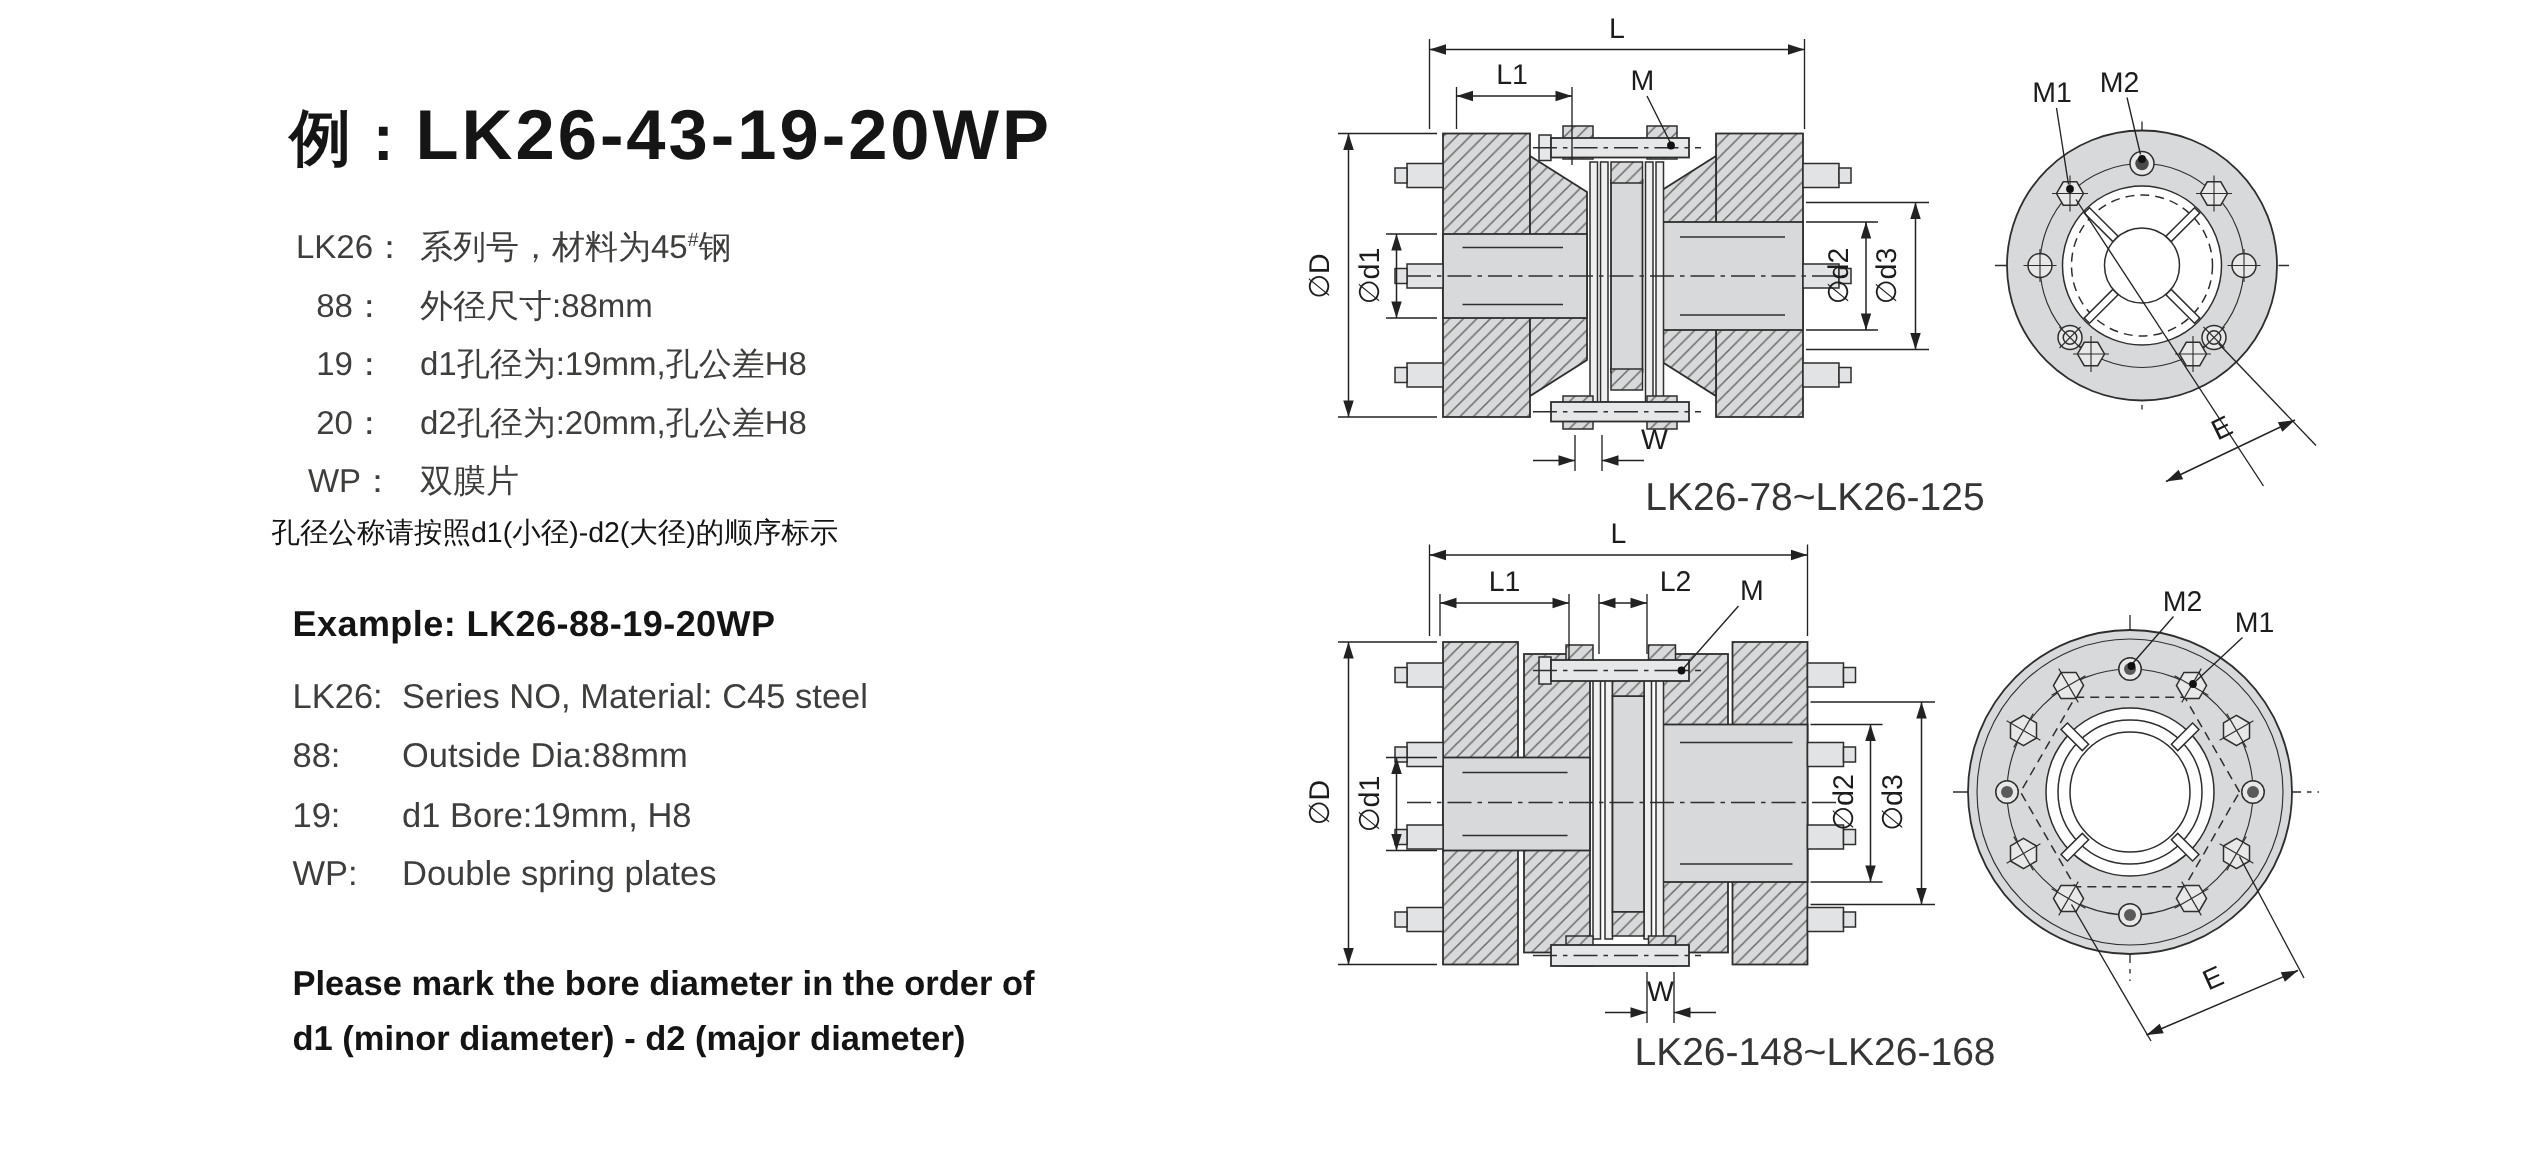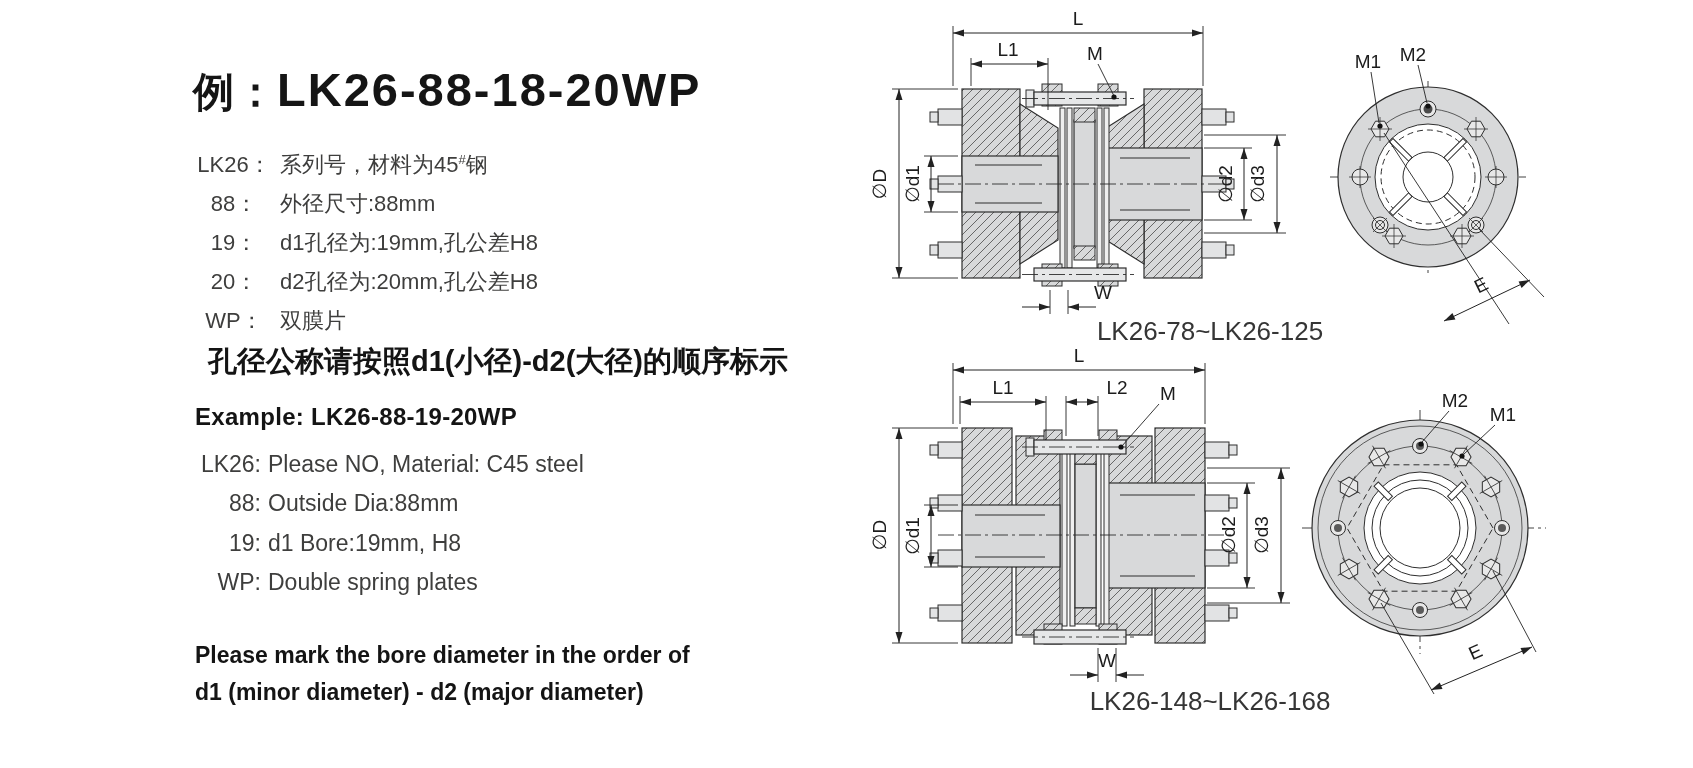--- a/index.html
+++ b/index.html
@@ -7,24 +7,24 @@
         font-family:"Liberation Sans",sans-serif;color:#3f3f3f;}
   .abs{position:absolute;}
   
   .cn-title{left:193px;top:62px;color:#151515;font-weight:bold;white-space:nowrap;}
   .cn-title .pre{font-size:41px;letter-spacing:1px;}
   .cn-title .model{font-size:47px;letter-spacing:2px;}
   .cn-lines{left:195px;top:140px;font-size:22px;line-height:39px;color:#3e3e3d;}
   .cn-lines .k{display:inline-block;width:78px;text-align:center;}
   .cn-lines .v{margin-left:7px;margin-top:11px;}
   sup{font-size:13px;}
-  .cn-note{left:208px;top:342px;font-size:29px;font-weight:bold;color:#141414;white-space:nowrap;}
+  .cn-note{left:181px;top:342px;font-size:19px;font-weight:normal;color:#141414;white-space:nowrap;}
   .en-title{left:195px;top:403px;font-size:24px;font-weight:bold;color:#141414;letter-spacing:.3px;white-space:nowrap;}
   .en-lines{left:195px;top:445px;font-size:23px;line-height:39.4px;color:#3e3e3d;}
-  .en-lines .k{display:inline-block;width:66px;text-align:right;}
+  .en-lines .k{display:inline-block;width:66px;}
   .en-lines .v{margin-left:7px;}
   .en-note{left:195px;top:637px;font-size:23px;font-weight:bold;color:#141414;line-height:37px;white-space:nowrap;}
   .row{white-space:nowrap;}
   
   svg{position:absolute;left:0;top:0;}
   .sk{stroke:#2e2e2e;stroke-width:1.2;}
   .sk0{stroke:#2e2e2e;stroke-width:1;}
   .ext{stroke:#222;stroke-width:.9;fill:none;}
   .dim{stroke:#222;stroke-width:1;fill:none;}
   .cl{stroke:#2e2e2e;stroke-width:.9;fill:none;stroke-dasharray:16 4 3 4;}
@@ -32,21 +32,21 @@
   .thin{stroke:#2e2e2e;stroke-width:.75;fill:none;}
   .t{font-family:"Liberation Sans",sans-serif;font-size:19px;fill:#1c1c1c;}
   .cap{font-family:"Liberation Sans",sans-serif;font-size:26px;fill:#353535;}
 </style>
 </head>
 <body>
 
 <div class="page">
 
   <div class="abs cn-title">
-    <span class="pre">例：</span><span class="model">LK26-88-18-20WP</span>
+    <span class="pre">例：</span><span class="model">LK26-43-19-20WP</span>
   </div>
 
   <div class="abs cn-lines">
     <div class="row">
       <span class="k">LK26：</span><span class="v"><span>系列号，材料为45</span><sup>#</sup><span>钢</span></span>
     </div>
     <div class="row">
       <span class="k">88：</span><span class="v">外径尺寸:88mm</span>
     </div>
     <div class="row">
@@ -59,21 +59,21 @@
       <span class="k">WP：</span><span class="v">双膜片</span>
     </div>
   </div>
 
   <div class="abs cn-note">孔径公称请按照d1(小径)-d2(大径)的顺序标示</div>
 
   <div class="abs en-title">Example: LK26-88-19-20WP</div>
 
   <div class="abs en-lines">
     <div class="row">
-      <span class="k">LK26:</span><span class="v">Please NO, Material: C45 steel</span>
+      <span class="k">LK26:</span><span class="v">Series NO, Material: C45 steel</span>
     </div>
     <div class="row">
       <span class="k">88:</span><span class="v">Outside Dia:88mm</span>
     </div>
     <div class="row">
       <span class="k">19:</span><span class="v">d1 Bore:19mm, H8</span>
     </div>
     <div class="row">
       <span class="k">WP:</span><span class="v">Double spring plates</span>
     </div>

